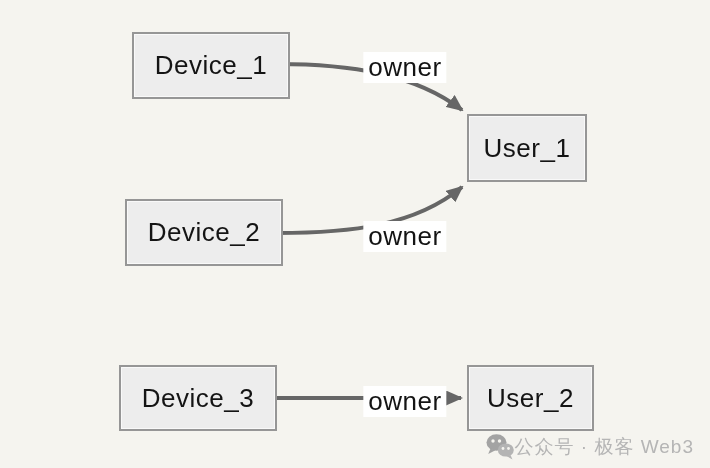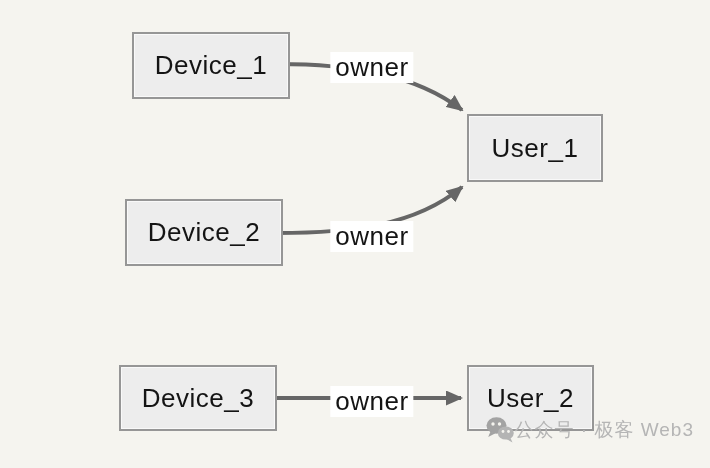--- a/index.html
+++ b/index.html
@@ -31,41 +31,42 @@
     display: flex;
     align-items: center;
     justify-content: center;
     font-size: 26px;
     color: #141414;
     letter-spacing: 0.5px;
   }
   .n-device1 { left: 119px; top: 32px;  width: 158px; height: 67px; margin-left: 13px; }
   .n-device2 { left: 125px; top: 199px; width: 158px; height: 67px; }
   .n-device3 { left: 119px; top: 365px; width: 158px; height: 66px; }
-  .n-user1   { left: 467px; top: 114px; width: 136px; height: 68px; }
+  .n-user1   { left: 467px; top: 114px; width: 120px; height: 68px; }
   .n-user2   { left: 467px; top: 365px; width: 127px; height: 66px; }
   .edge-label {
     position: absolute;
     transform: translateX(-50%);
     background: #ffffff;
     color: #141414;
     font-size: 26px;
     line-height: 31px;
     height: 31px;
     padding: 0 5px;
     letter-spacing: 0.5px;
     white-space: nowrap;
+    margin-left: 33px;
   }
   .el-1 { left: 372px; top: 52px; }
   .el-2 { left: 372px; top: 221px; }
   .el-3 { left: 372px; top: 386px; }
   .watermark {
     position: absolute;
     right: 16px;
-    bottom: 23px;
+    bottom: 6px;
     display: flex;
     align-items: center;
     color: #b5b5b5;
     font-size: 19px;
     letter-spacing: 1px;
     white-space: nowrap;
   }
   .watermark svg { display: block; }
 </style>
 </head>

